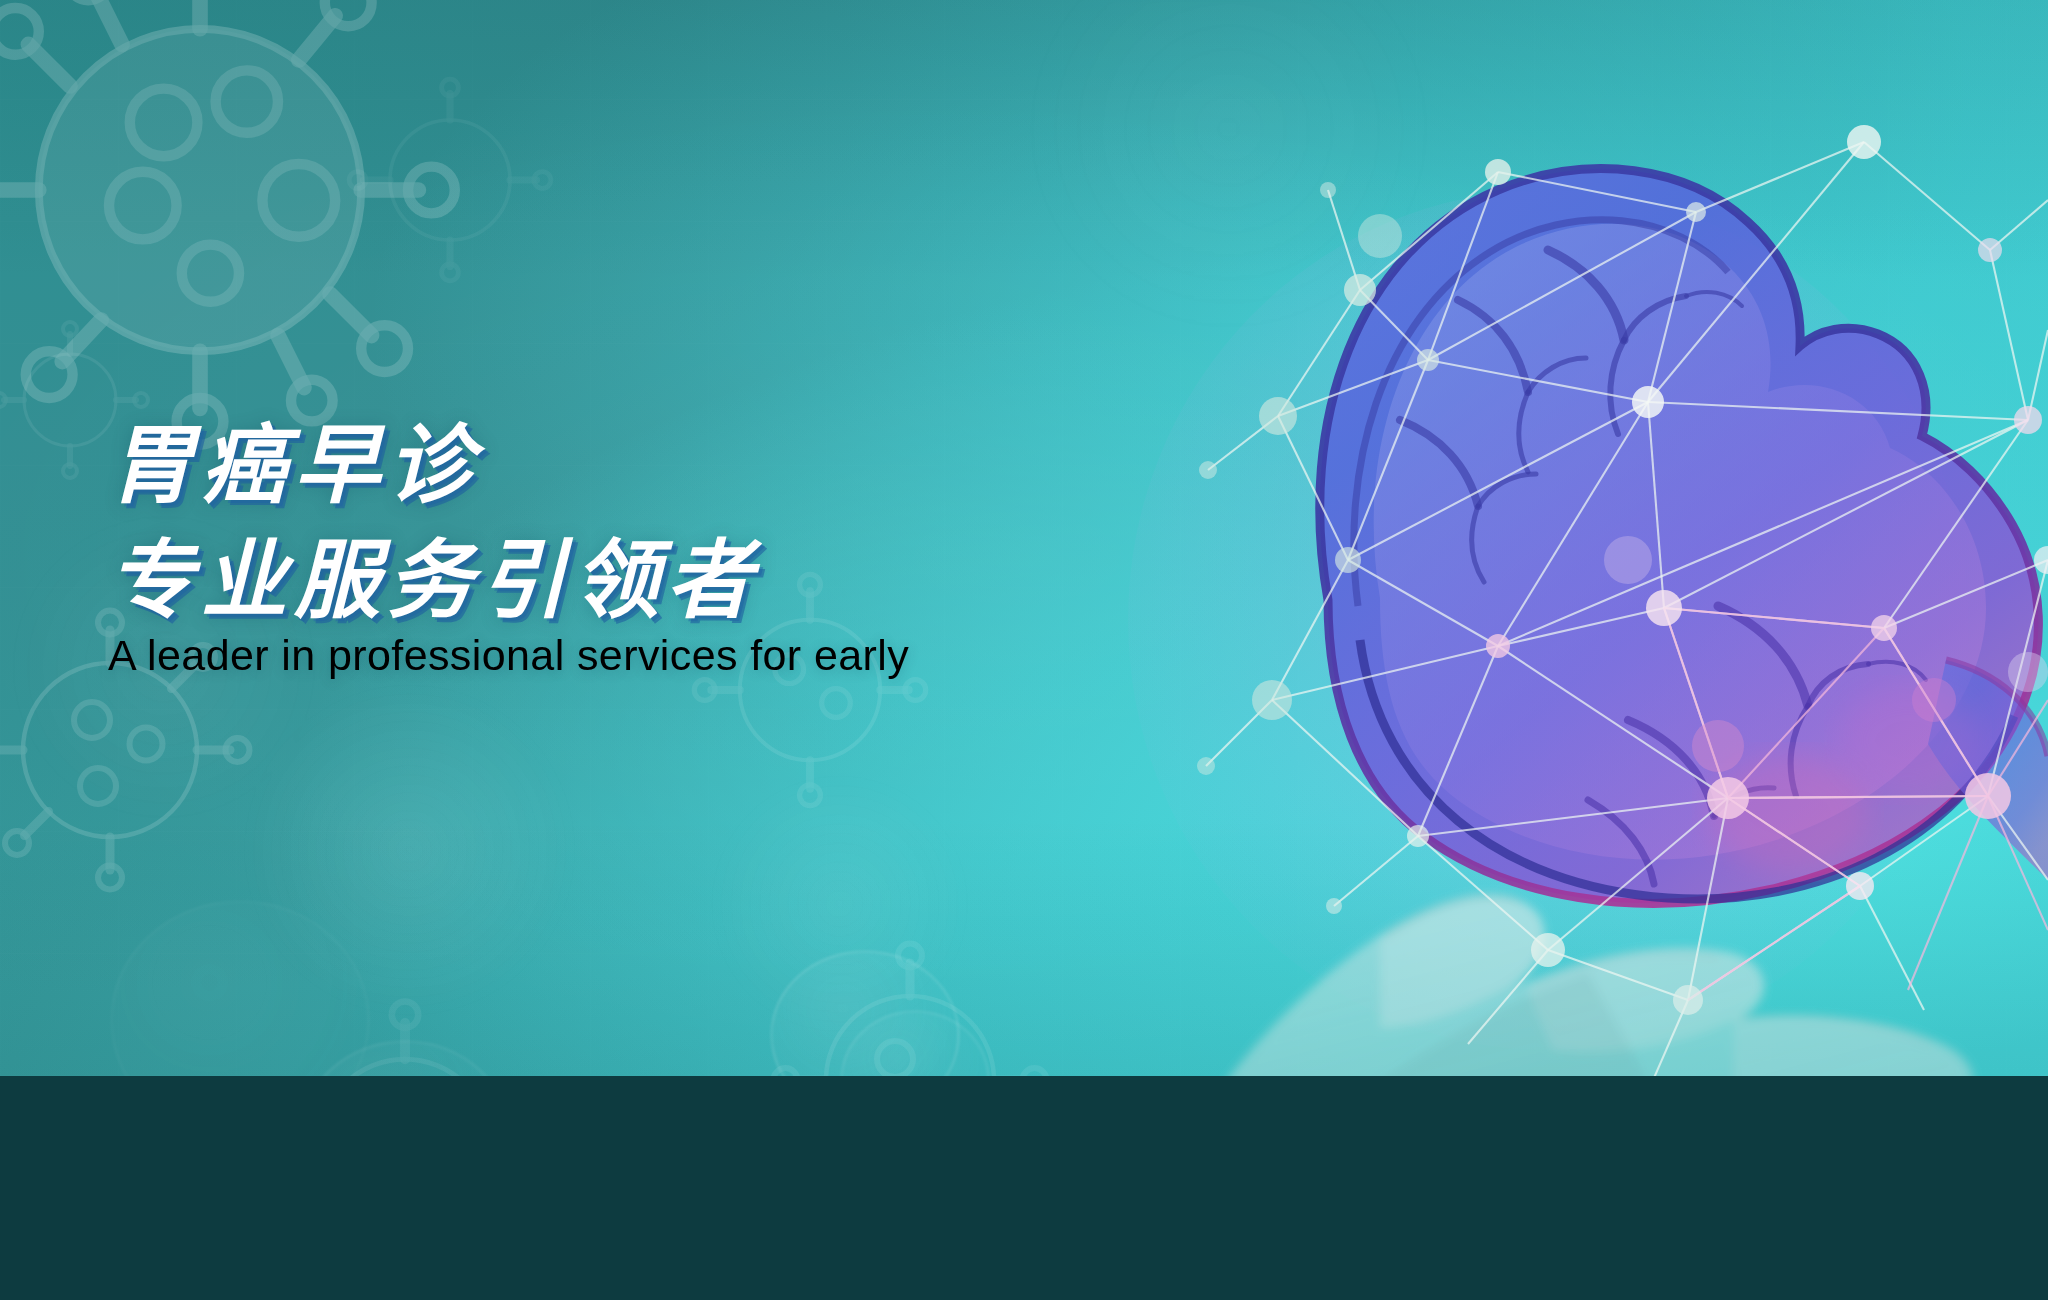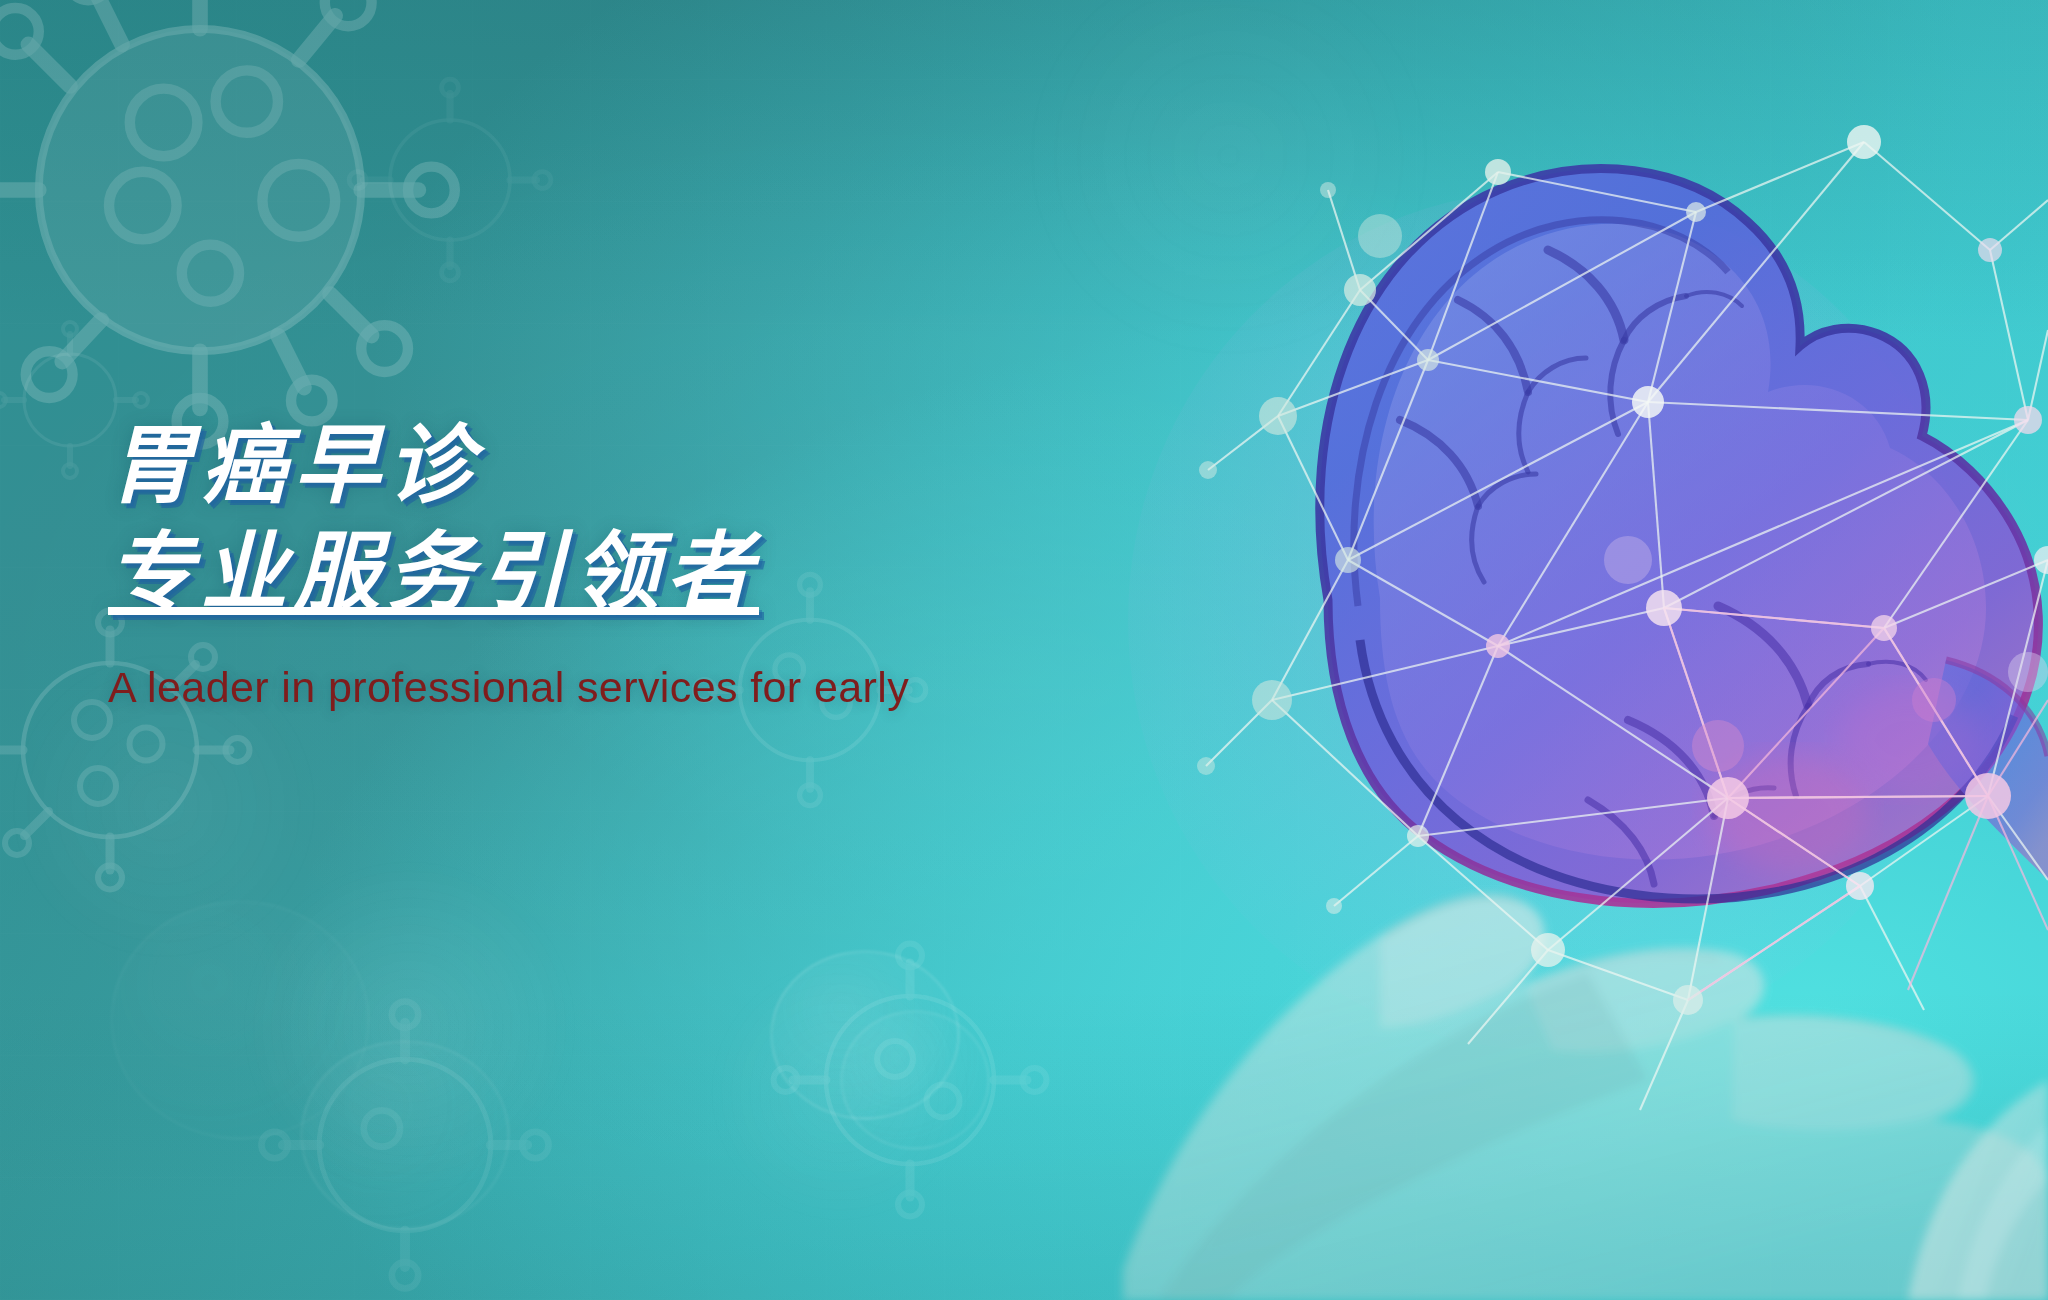--- a/index.html
+++ b/index.html
@@ -1,21 +1,21 @@
 <!DOCTYPE html>
 <html lang="zh-CN"><head>
 <meta charset="utf-8">
 <title>Gastric Cancer Early Diagnosis Banner</title>
 <style>
   html,body{margin:0;padding:0;background:#0d3b40;}
   *{box-sizing:border-box;}
 
   .banner{
     position:relative;
-    width:2048px;height:1300px;
+    width:2048px;height:1076px;
     overflow:hidden;
     font-family:"Liberation Sans","DejaVu Sans",sans-serif;
     background:#3bbfc4;
   }
 
   
   .bg-base{
     position:absolute;inset:0;
     background:
       radial-gradient(ellipse 120% 95% at 88% 78%,  #4fe0e0 0%, #44d2d6 22%, rgba(62,197,203,0) 62%),
@@ -80,25 +80,24 @@
     font-weight:bold;font-style:italic;
     color:#ffffff;
     font-size:86px;line-height:1.06;
     letter-spacing:7px;
     white-space:nowrap;
     text-shadow:
        5px 5px 0 rgba(30,95,160,.60),
        3px 3px 0 rgba(35,105,170,.50),
        0 2px 18px rgba(10,60,80,.28);
   }
-  .headline-2{margin-top:16px;text-decoration:underline;}
+  .headline-2{margin-top:24px;}
 
   .subtitle{
-    margin-top:40px;
-    color:#7f1d1d;
+    color:#000000;
     font-size:43px;line-height:1.38;
     font-weight:normal;letter-spacing:.4px;
     max-width:1000px;
     text-shadow:0 2px 12px rgba(10,60,80,.25);
   }
 
   
   .art{position:absolute;right:0;top:0;width:1020px;height:1300px;}
   .art svg{display:block;width:100%;height:100%;}
 </style>

